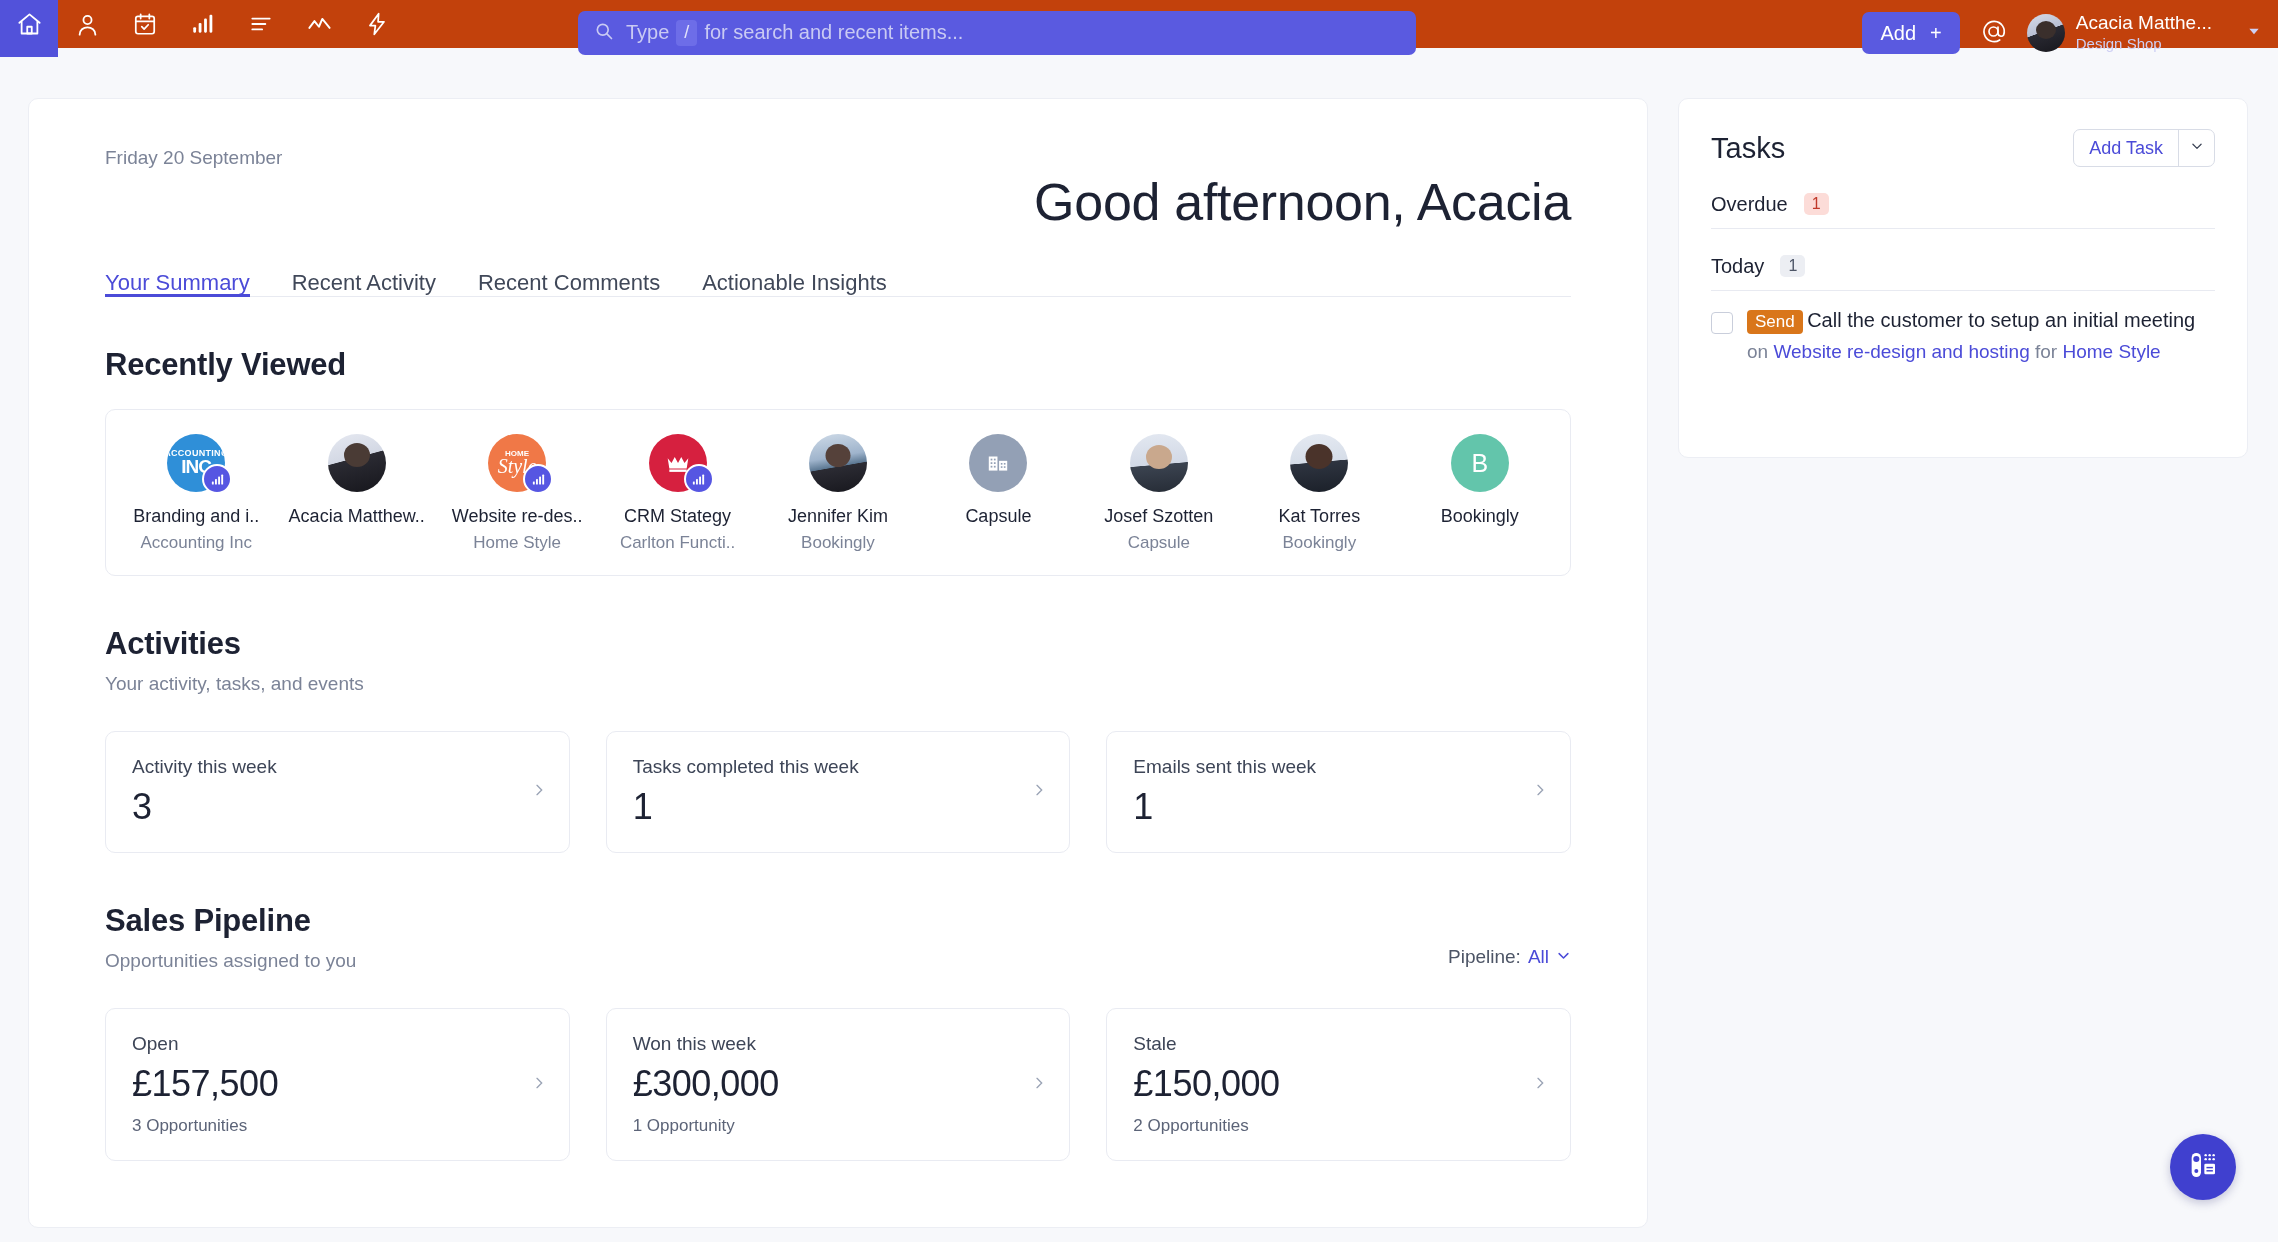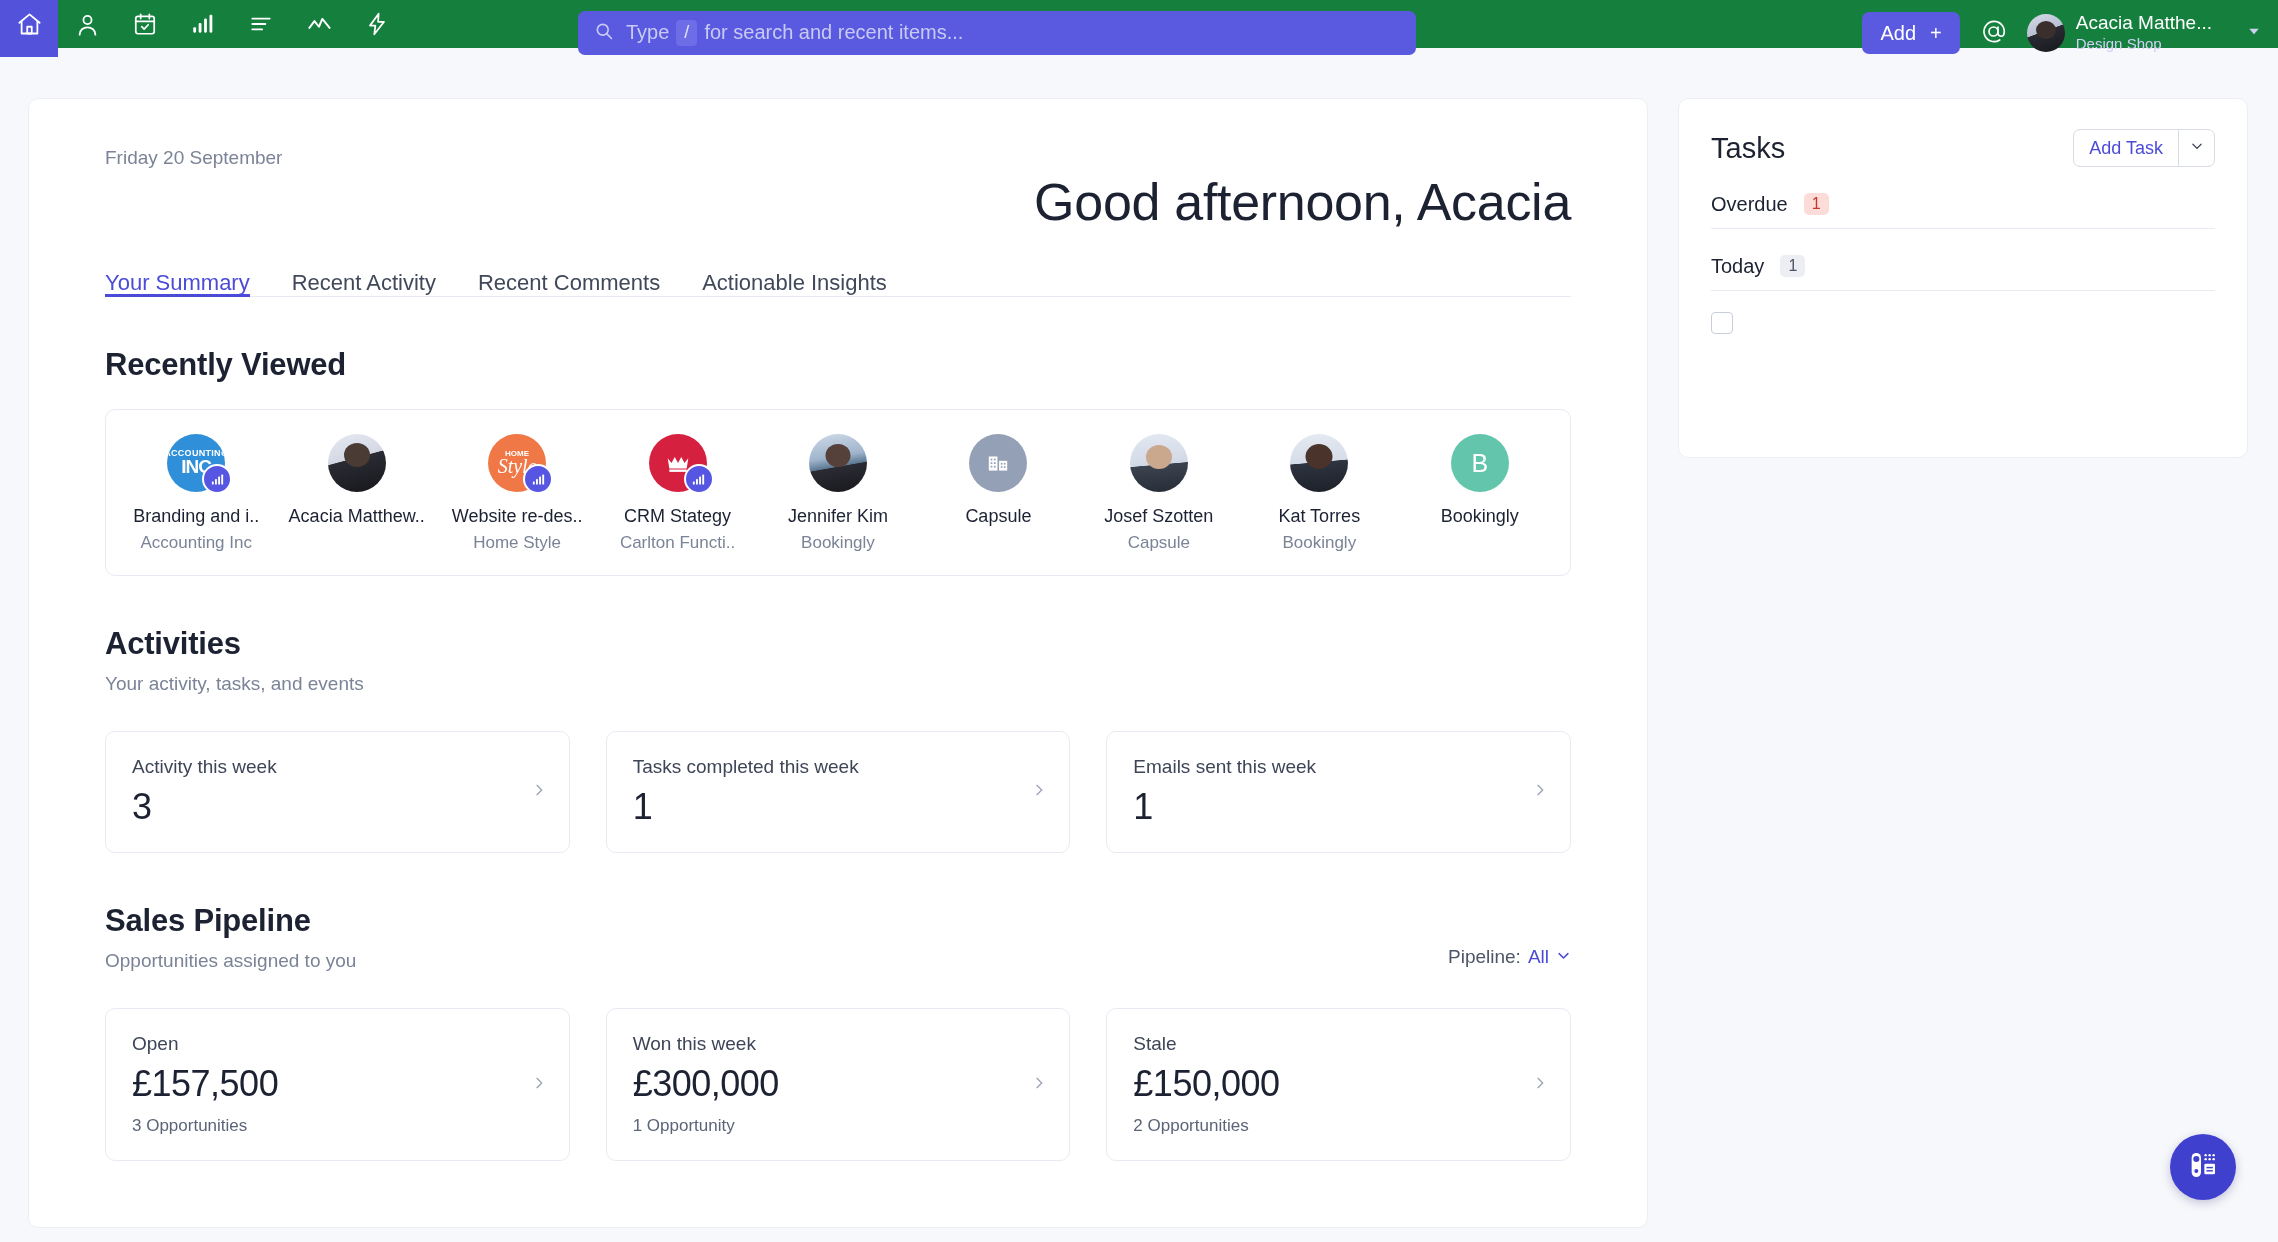--- a/index.html
+++ b/index.html
@@ -5,21 +5,21 @@
   * { box-sizing: border-box; margin: 0; padding: 0; }
   html, body {
     width: 2278px; height: 1242px;
     background: #f7f8fb;
     font-family: "Liberation Sans", sans-serif;
     overflow: hidden;
   }
 
   
   .topbar {
-    height: 48px; background: #15803d;
+    height: 48px; background: #c2410c;
     display: flex; align-items: center; position: relative;
   }
   .nav-icons { display: flex; align-items: center; height: 66px; }
   .nav-btn {
     width: 58px; height: 66px;
     display: flex; align-items: center; justify-content: center;
     cursor: pointer;
   }
   .nav-btn.active { background: #5252da; }
   .nav-btn svg { display: block; }
@@ -519,20 +519,32 @@
       </div>
     </div>
 
     <div class="grp">
       <div class="grp-head">
         <span class="grp-name">Today</span>
         <span class="cnt grey">1</span>
       </div>
       <div class="task-row">
         <div class="tbox"></div>
+        <div>
+          <div>
+            <span class="tag orange">Send</span>
+            <span class="ttitle">Call the customer to setup an initial meeting</span>
+          </div>
+          <div class="tmeta">
+            <span>on</span>
+            <a>Website re-design and hosting</a>
+            <span>for</span>
+            <a>Home Style</a>
+          </div>
+        </div>
       </div>
     </div>
   </div>
 </div>
 
 <div class="fab">
   <span>
     <svg width="32" height="32" viewBox="0 0 24 24" fill="#fff">
       <rect x="3.5" y="3" width="7" height="18" rx="3.5"></rect>
       <circle cx="7" cy="7.5" r="2.3" fill="#4040cf"></circle>

